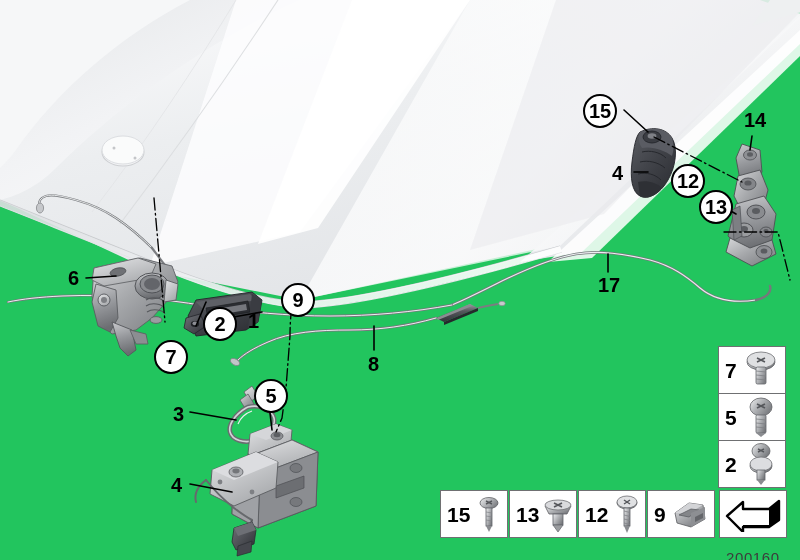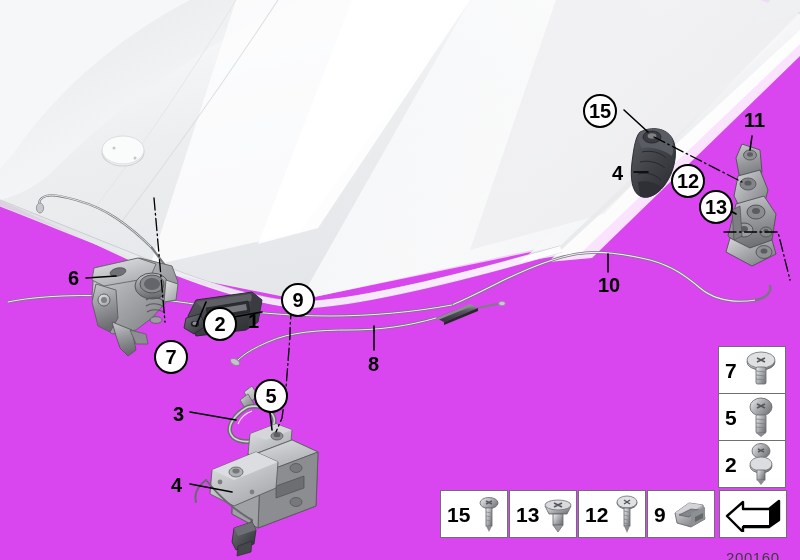--- a/index.html
+++ b/index.html
@@ -2,21 +2,21 @@
 <html><head>
 <meta charset="utf-8">
 <title>Parts Diagram</title>
 <style>
   html,body{margin:0;padding:0;background:#ffffff;}
   body{
     width:800px;height:560px;overflow:hidden;position:relative;
     font-family:"Liberation Sans", sans-serif;
     -webkit-font-smoothing:antialiased;
   }
-  #stage{position:absolute;left:0;top:0;width:800px;height:560px;background:#d946ef;}
+  #stage{position:absolute;left:0;top:0;width:800px;height:560px;background:#22c55e;}
   #art{position:absolute;left:0;top:0;width:800px;height:560px;}
 
   
   .callout{
     position:absolute;width:34px;height:34px;border-radius:50%;
     background:#ffffff;border:2.4px solid #000;
     display:flex;align-items:center;justify-content:center;
     font-weight:bold;font-size:20px;color:#000;line-height:1;
     box-sizing:border-box;z-index:40;
   }
@@ -361,25 +361,25 @@
 
       <path d="M724,232 L778,232 L790,280"></path>
     </g>
 
     <g>
       <line x1="290" y1="300" x2="290" y2="312" stroke="#000" stroke-width="1.6" stroke-linecap="round"></line>
     </g>
   </svg>
 
   <div class="callout" style="left:583px;top:94px;">15</div>
-  <div class="plainlabel" style="left:744px;top:110px;">11</div>
+  <div class="plainlabel" style="left:744px;top:110px;">14</div>
   <div class="plainlabel" style="left:612px;top:163px;">4</div>
   <div class="callout" style="left:671px;top:164px;">12</div>
   <div class="callout" style="left:699px;top:190px;">13</div>
-  <div class="plainlabel" style="left:598px;top:275px;">10</div>
+  <div class="plainlabel" style="left:598px;top:275px;">17</div>
 
   <div class="plainlabel" style="left:68px;top:268px;">6</div>
   <div class="callout" style="left:281px;top:283px;">9</div>
   <div class="plainlabel" style="left:248px;top:311px;">1</div>
   <div class="callout" style="left:154px;top:340px;">7</div>
   <div class="callout" style="left:203px;top:307px;">2</div>
   <div class="plainlabel" style="left:368px;top:354px;">8</div>
   <div class="callout" style="left:254px;top:379px;">5</div>
   <div class="plainlabel" style="left:173px;top:404px;">3</div>
   <div class="plainlabel" style="left:171px;top:475px;">4</div>

